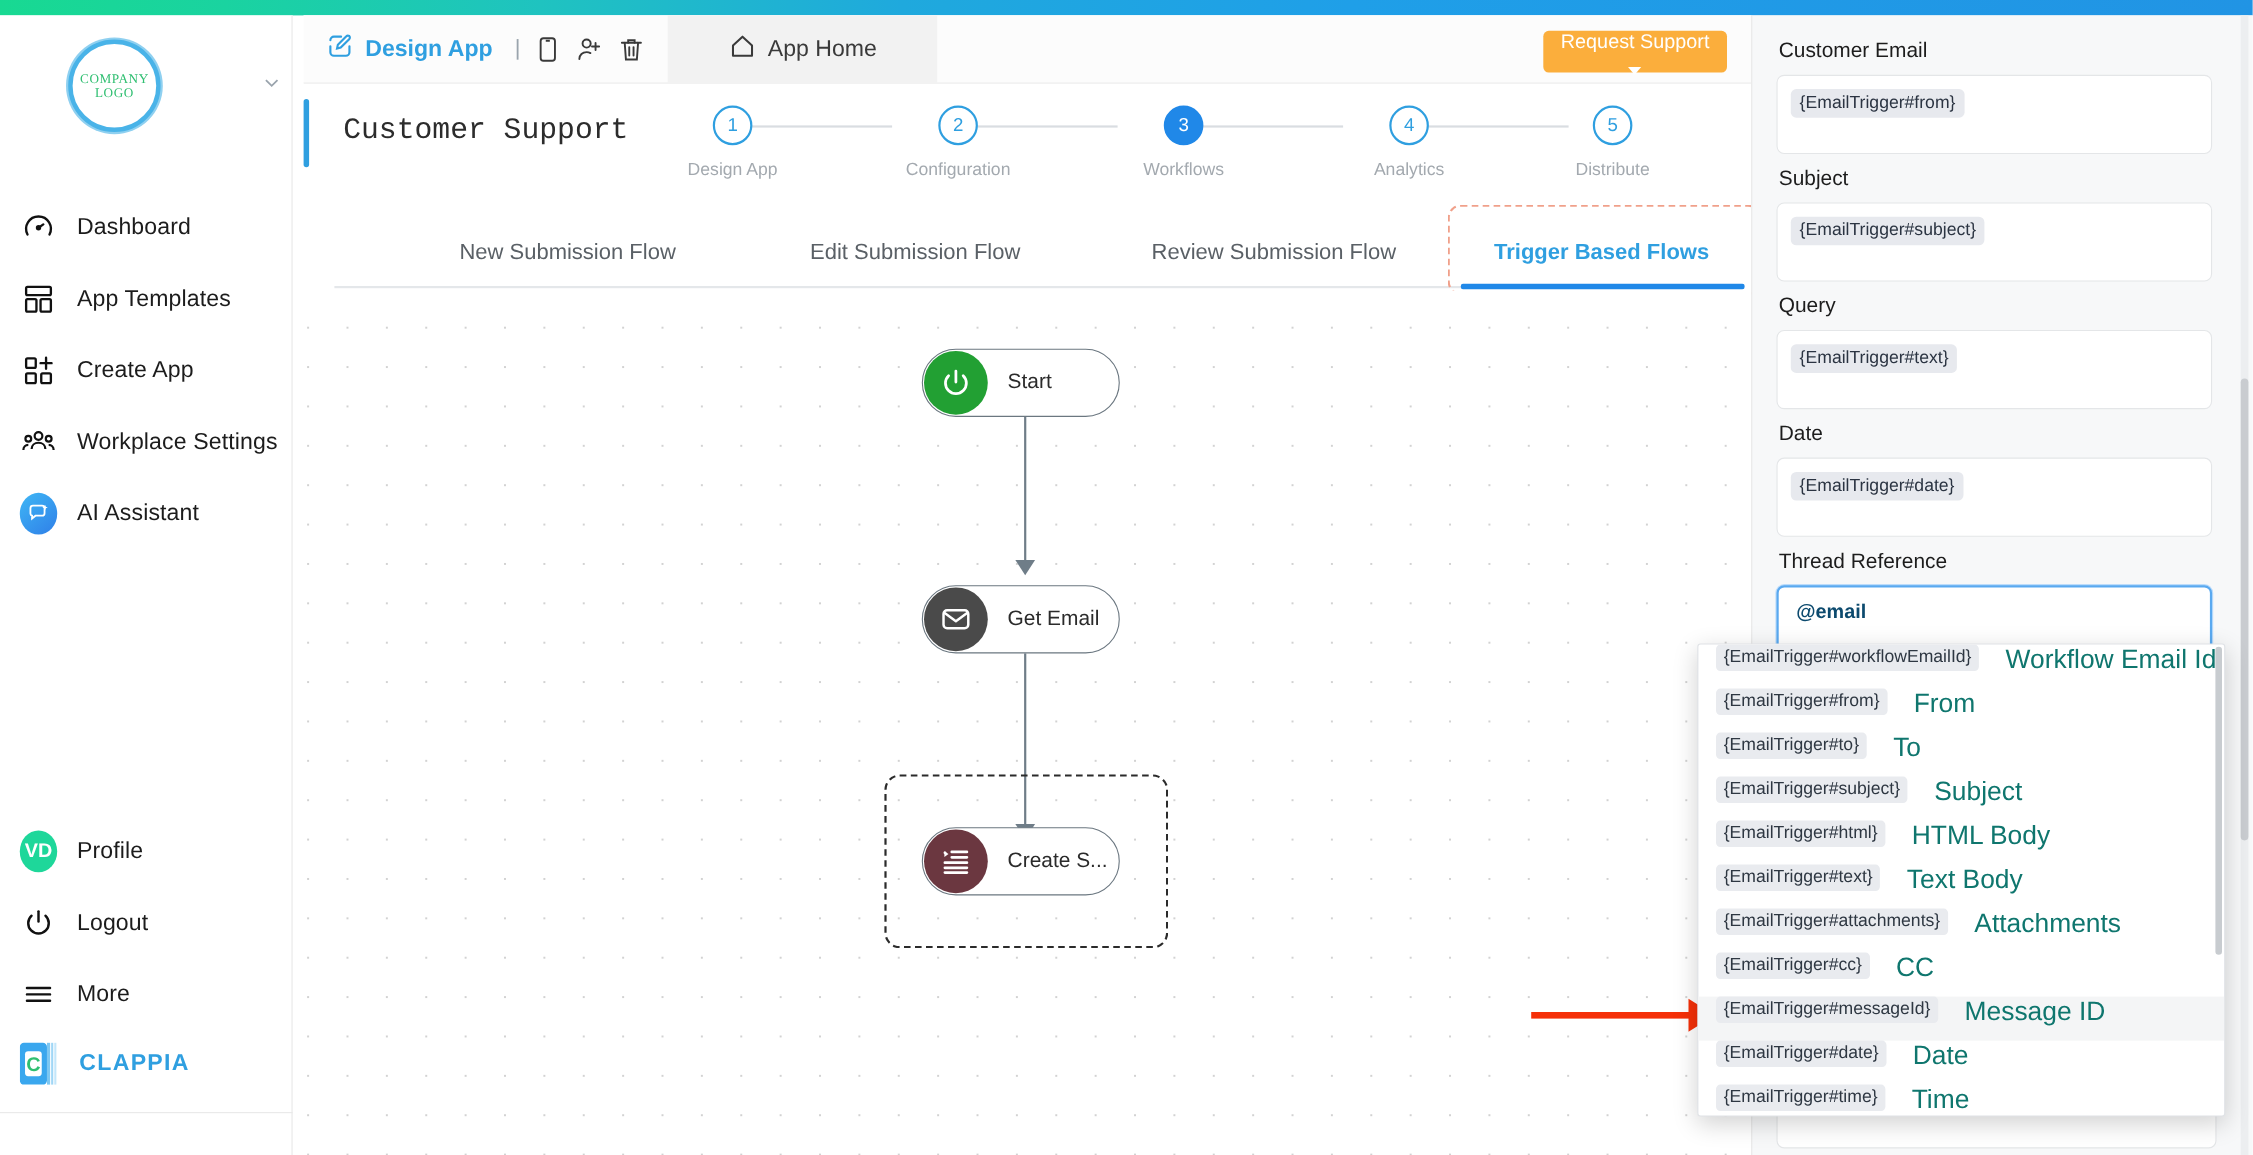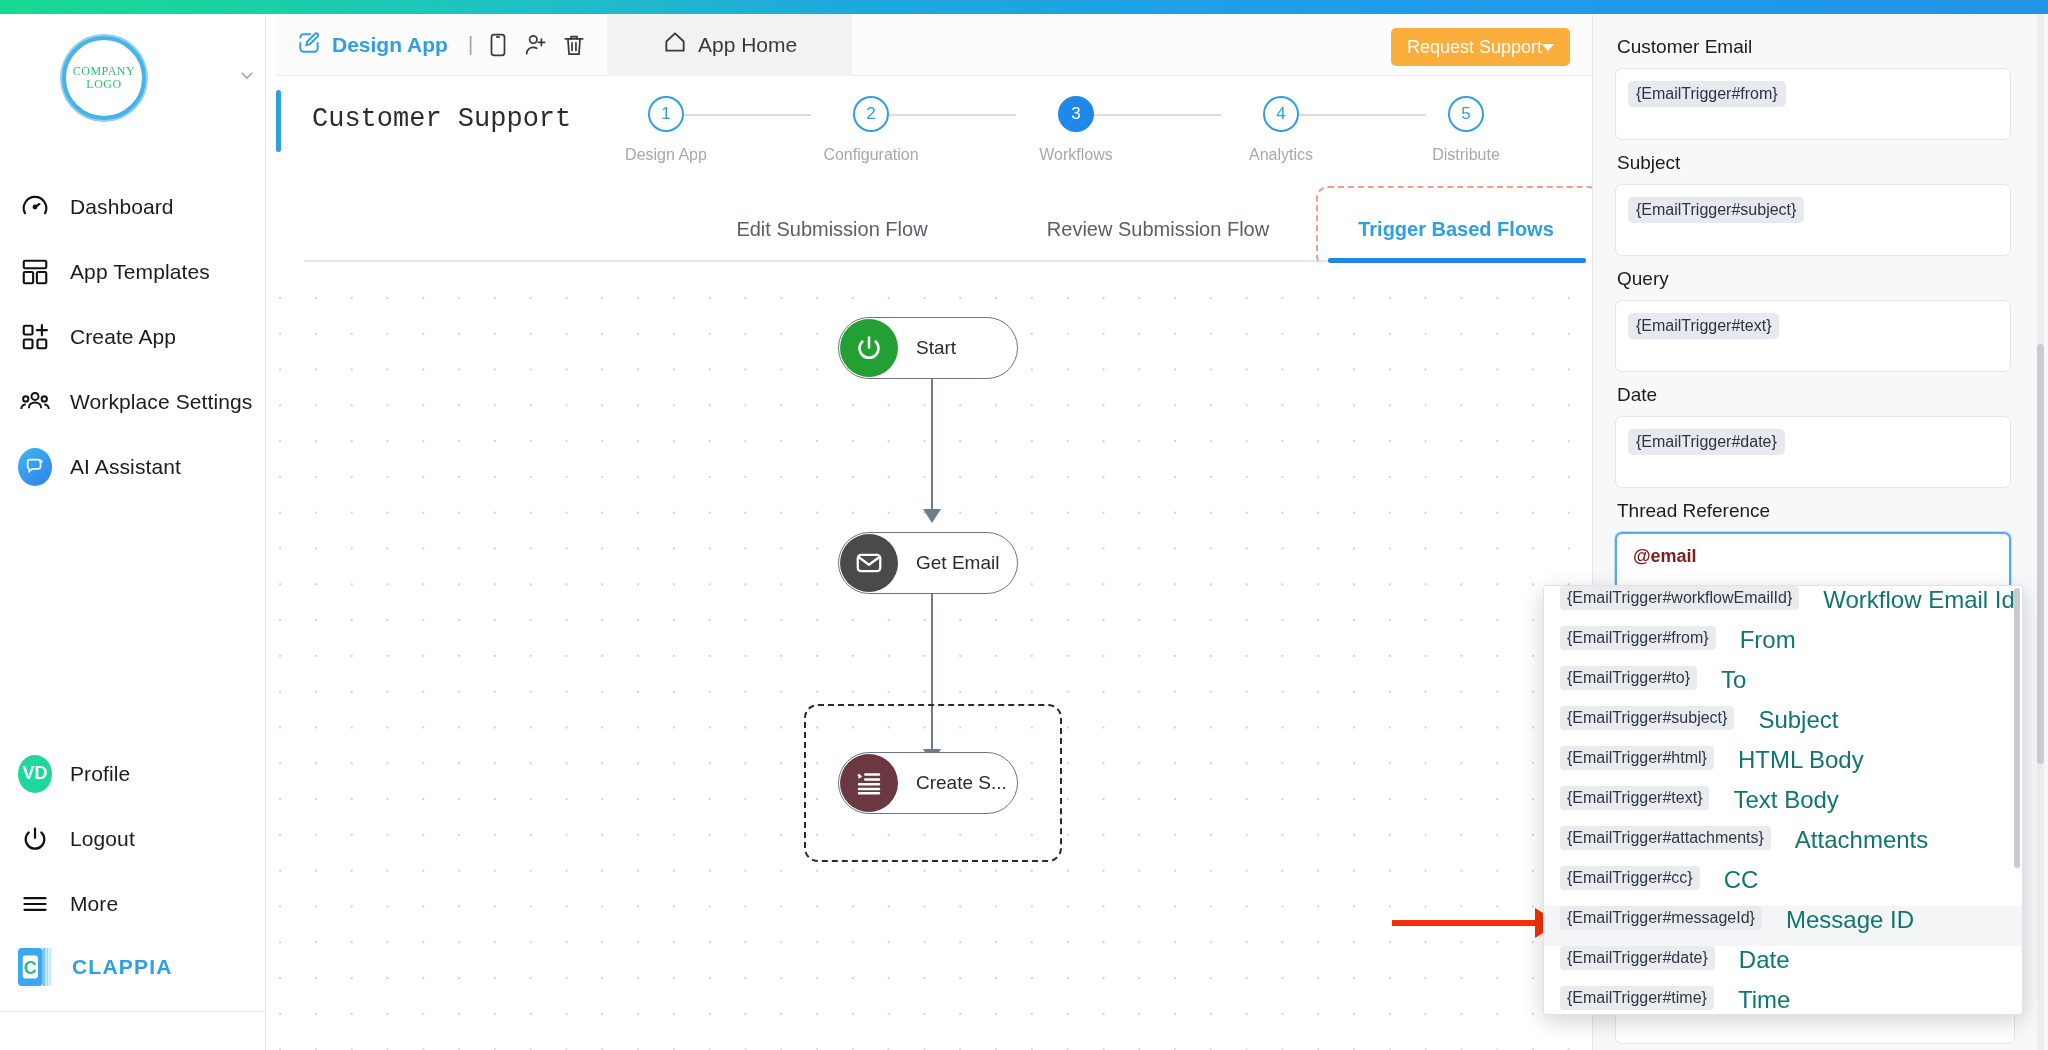--- a/index.html
+++ b/index.html
@@ -77,21 +77,21 @@
   .tb-sep { color:#9aa4ad; font-size:20px; margin:0 6px; }
   .tb-ico { width:26px;height:26px; margin:0 6px; color:#444; cursor:pointer; }
   .tb-apphome {
     margin-left:14px; height:62px; width:245px; background:#f2f2f2;
     display:flex; align-items:center; justify-content:center; gap:10px;
     color:#3a3a3a; font-size:21px; cursor:pointer;
   }
   .btn-support {
     position:absolute; right:22px; top:14px; height:38px;
     background:#fbae3c; color:#fff; border:none; border-radius:5px;
-    font-size:18px; padding:0 16px; display:flex; align-items:center; gap:0; cursor:pointer;
+    font-size:18px; padding:0 16px; display:flex; align-items:center; gap:12px; cursor:pointer;flex-direction:column;
   }
   .btn-support .caret { border-left:6px solid transparent; border-right:6px solid transparent; border-top:7px solid #fff; }
 
   
   .hdr { position:absolute; left:0; top:62px; width:1316px; height:120px; }
   .hdr-accent { position:absolute; left:0; top:14px; width:5px; height:62px; background:#2f9fe0; border-radius:3px; }
   .hdr-title { position:absolute; left:36px; top:28px; font-size:27px; color:#2c2c2c;font-family:Liberation Mono, monospace; }
   .stepper { position:absolute; left:330px; top:20px; width:920px; height:100px; }
   .step { position:absolute; top:0; width:120px; text-align:center; }
   .step .circle {
@@ -155,21 +155,21 @@
   .rp-inner { position:absolute; left:0; top:0; width:440px; padding:10px 22px 0 22px; }
   .field-label { font-size:19px; color:#1d1d1d; margin:12px 0 10px 2px; }
   .field-box {
     background:#fff; border:1px solid #e4e6e8; border-radius:7px; height:72px; padding:12px 12px;
   }
   .field-box.focused { border:2px solid #5aa9f0; box-shadow:0 0 0 1px #bcdcfb; }
   .token {
     display:inline-block; background:#e7e9ee; color:#2b3442; border-radius:5px;
     padding:4px 8px; font-size:16px;
   }
-  .plaintext { font-size:18px; color:#7f1d1d; font-weight:bold; padding:2px 4px; }
+  .plaintext { font-size:18px; color:#0c4a6e; font-weight:bold; padding:2px 4px; }
   .rp-scroll {
     position:absolute; right:4px; top:330px; width:7px; height:420px; background:#c9ccd0; border-radius:4px;
   }
   .rp-scroll-track {
     position:absolute; right:4px; top:0px; width:7px; height:1036px; background:#eceef0;
   }
   .rp-hint {
     position:absolute; left:22px; top:960px; width:400px; background:#fff;
     border:1px solid #e4e6e8; border-radius:7px; height:70px; padding:10px 14px;
     color:#8a9199; font-size:19px;
@@ -399,20 +399,23 @@
         </div>
         <div class="step" style="left:800px;">
           <div class="circle">5</div>
           <div class="cap">Distribute</div>
         </div>
       </div>
     </div>
 
     <div class="tabs">
       <div class="tab-underline-all"></div>
+      <div class="tab" style="left:90px;width:300px;">
+        <span>New Submission Flow</span>
+      </div>
       <div class="tab" style="left:406px;width:300px;">
         <span>Edit Submission Flow</span>
       </div>
       <div class="tab" style="left:722px;width:320px;">
         <span>Review Submission Flow</span>
       </div>
       <div class="tab active" style="left:1040px;width:280px;">
         <span>Trigger Based Flows</span>
       </div>
       <div class="tab-underline-active" style="left:1052px;width:258px;"></div>

